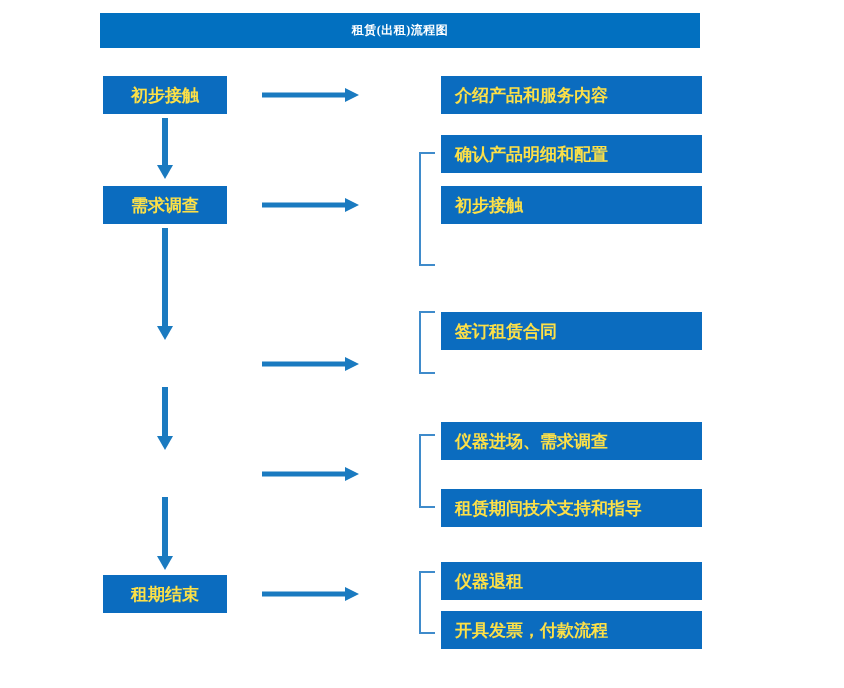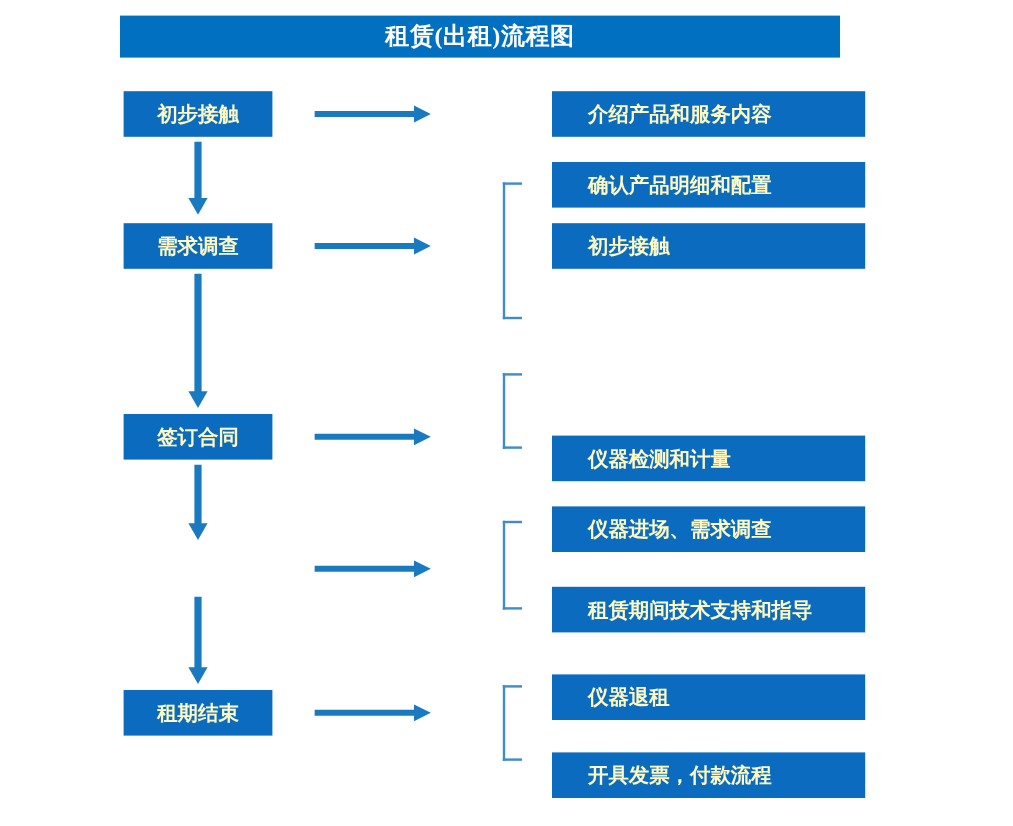--- a/index.html
+++ b/index.html
@@ -21,47 +21,47 @@
     height: 688px;
   }
   .banner {
     position: absolute;
     left: 100px;
     top: 13px;
     width: 600px;
     height: 35px;
     background: #0270c0;
     color: #ffffff;
-    font-size: 20px;
+    font-size: 12px;
     font-weight: bold;
     display: flex;
     align-items: center;
     justify-content: center;
     letter-spacing: 0.5px;
   }
   .node {
     position: absolute;
     background: #0b6cbf;
-    color: #fef9c3;
+    color: #fde047;
     font-weight: bold;
     display: flex;
     align-items: center;
     height: 38px;
     font-size: 17px;
   }
   .node.left {
     left: 103px;
     width: 124px;
     justify-content: center;
   }
   .node.right {
-    left: 460px;
+    left: 441px;
     width: 261px;
     justify-content: flex-start;
-    padding-left: 30px;
+    padding-left: 14px;
     box-sizing: border-box;
   }
   .h-arrow {
     position: absolute;
     height: 18px;
     width: 100px;
   }
   .v-arrow {
     position: absolute;
     width: 18px;
@@ -77,21 +77,20 @@
 </style>
 </head>
 <body>
 
 <div id="canvas">
 
   <div class="banner">租赁(出租)流程图</div>
 
   <div class="node left" style="top:76px;">初步接触</div>
   <div class="node left" style="top:186px;">需求调查</div>
-  <div class="node left" style="top:345px;">签订合同</div>
   <div class="node left" style="top:575px;font-family:Liberation Mono, monospace;">租期结束</div>
 
   <div class="v-arrow" style="left:156px; top:118px; height:62px;">
     <svg width="18" height="62" viewBox="0 0 18 62">
       <line x1="9" y1="0" x2="9" y2="50" stroke="#1a7ac0" stroke-width="6"></line>
       <polygon points="9,61 1,47 17,47" fill="#1a7ac0"></polygon>
     </svg>
   </div>
   <div class="v-arrow" style="left:156px; top:228px; height:113px;">
     <svg width="18" height="113" viewBox="0 0 18 113">
@@ -146,21 +145,21 @@
   <div class="bracket" style="left:419px; top:152px; height:114px;"></div>
   <div class="bracket" style="left:419px; top:311px; height:63px;"></div>
   <div class="bracket" style="left:419px; top:434px; height:74px;"></div>
   <div class="bracket" style="left:419px; top:571px; height:63px;"></div>
 
   <div class="node right" style="top:76px;">介绍产品和服务内容</div>
 
   <div class="node right" style="top:135px;">确认产品明细和配置</div>
   <div class="node right" style="top:186px;">初步接触</div>
 
-  <div class="node right" style="top:363px;">仪器检测和计量</div>
+  <div class="node right" style="top:312px;">签订租赁合同</div>
 
   <div class="node right" style="top:422px;">仪器进场、需求调查</div>
   <div class="node right" style="top:489px;">租赁期间技术支持和指导</div>
 
   <div class="node right" style="top:562px;">仪器退租</div>
-  <div class="node right" style="top:611px;margin-top:16px;">开具发票，付款流程</div>
+  <div class="node right" style="top:611px;">开具发票，付款流程</div>
 
 </div>
 
 </body></html>

